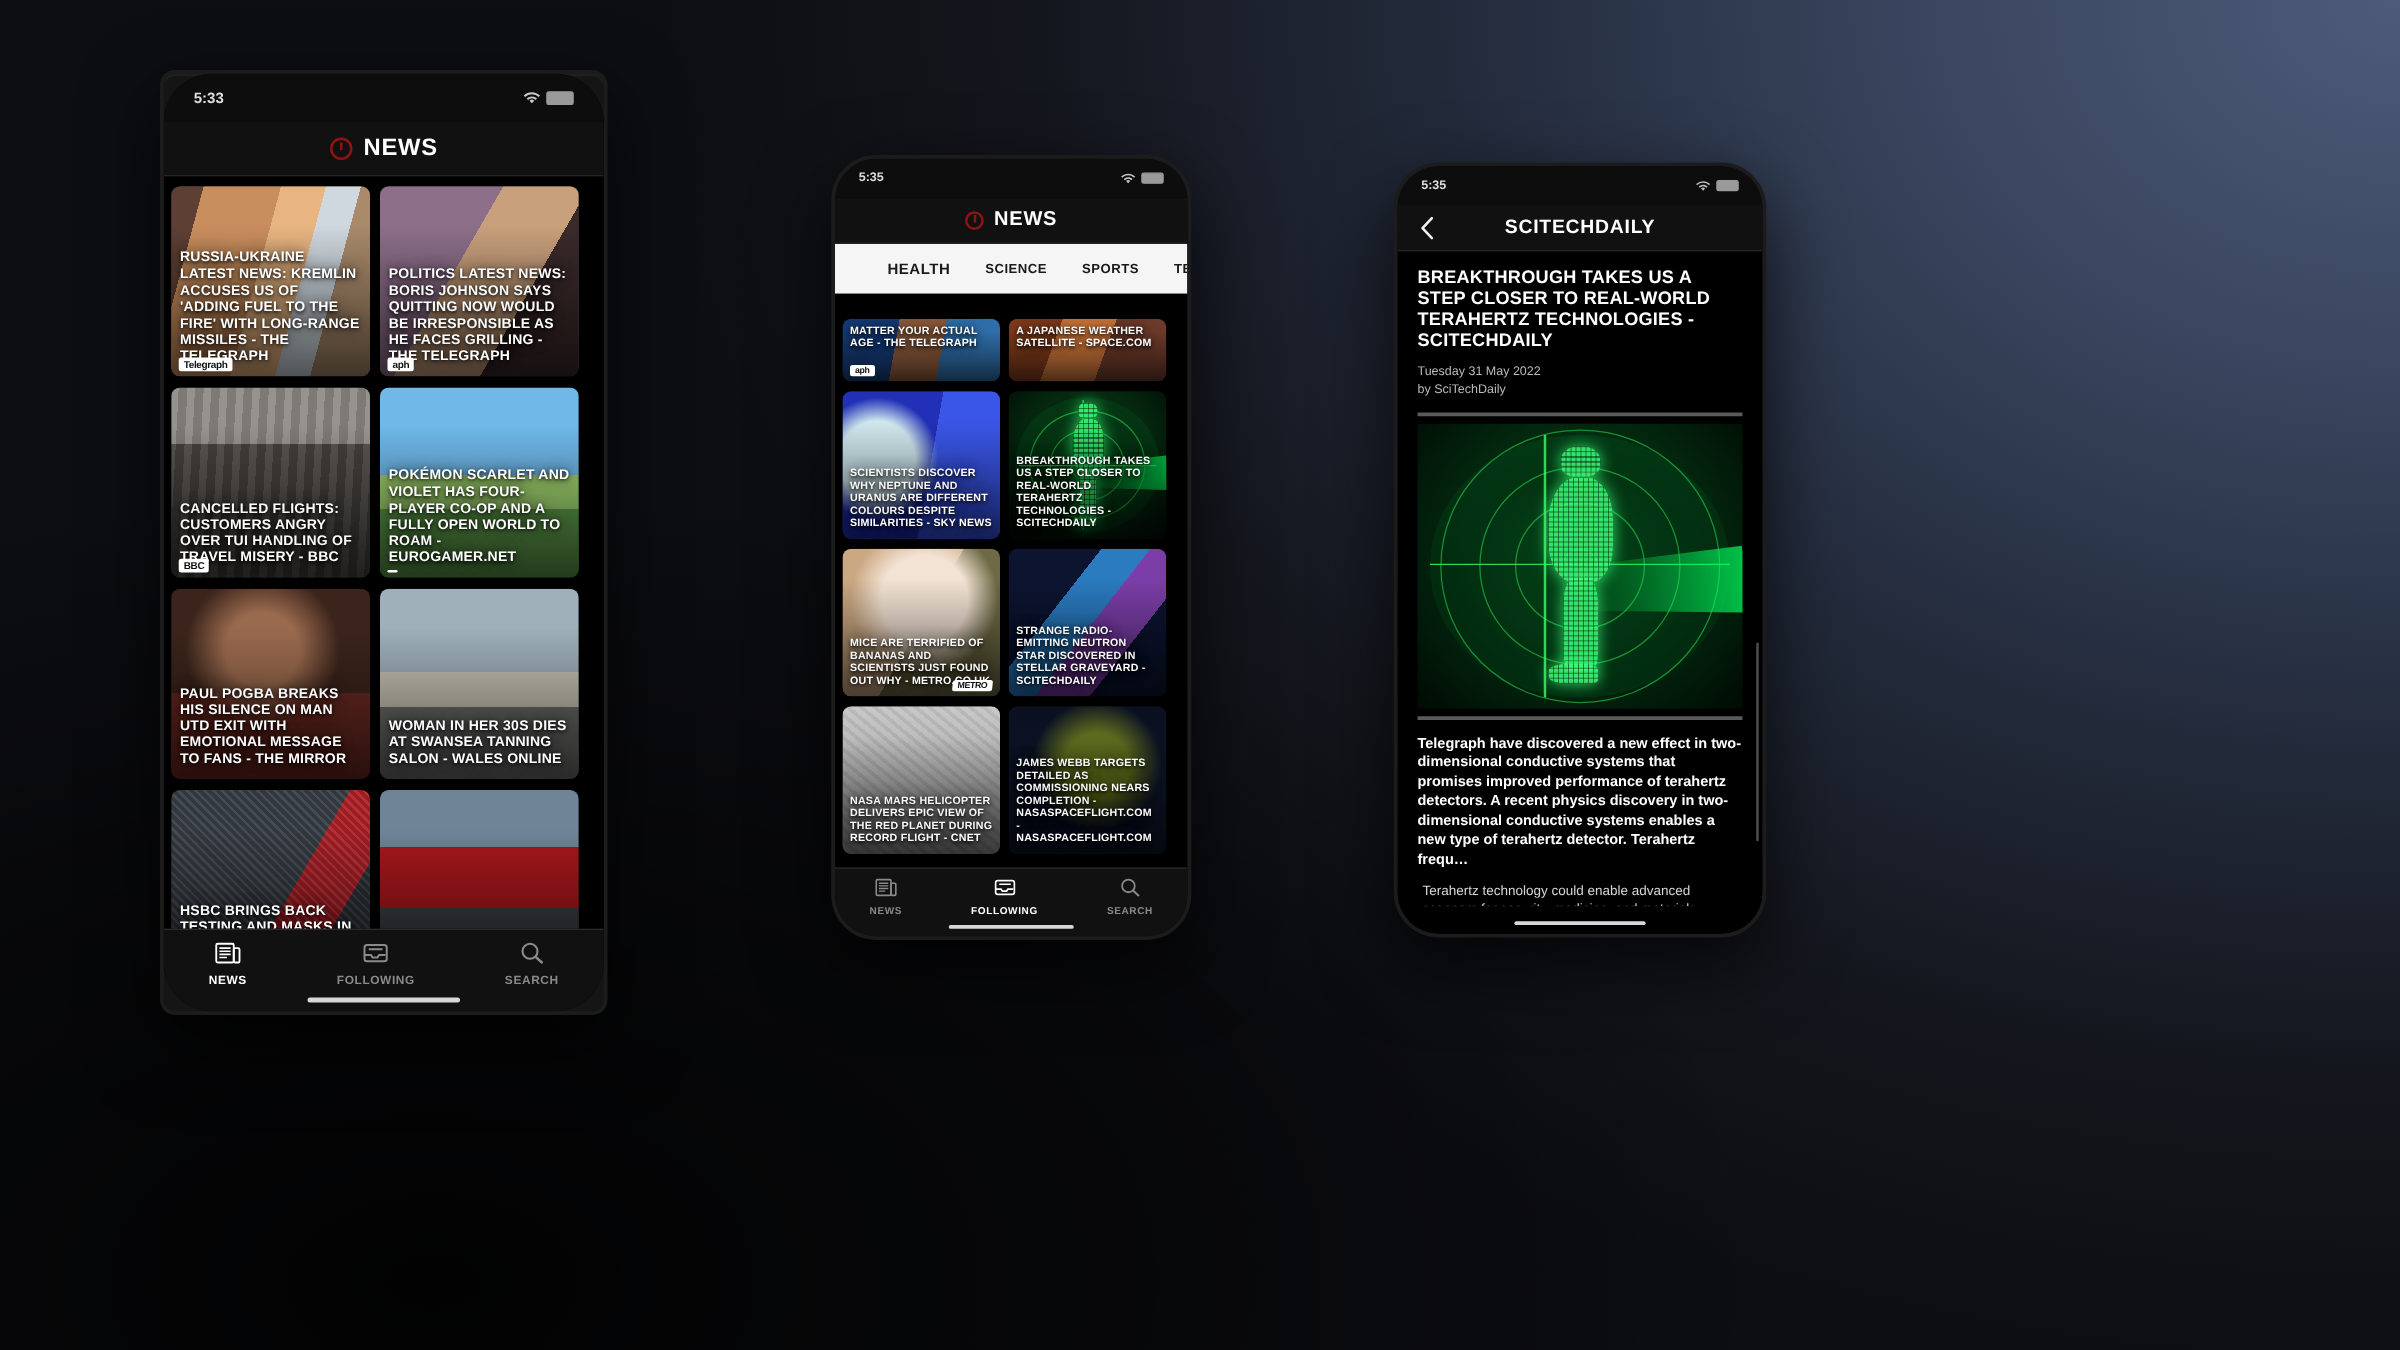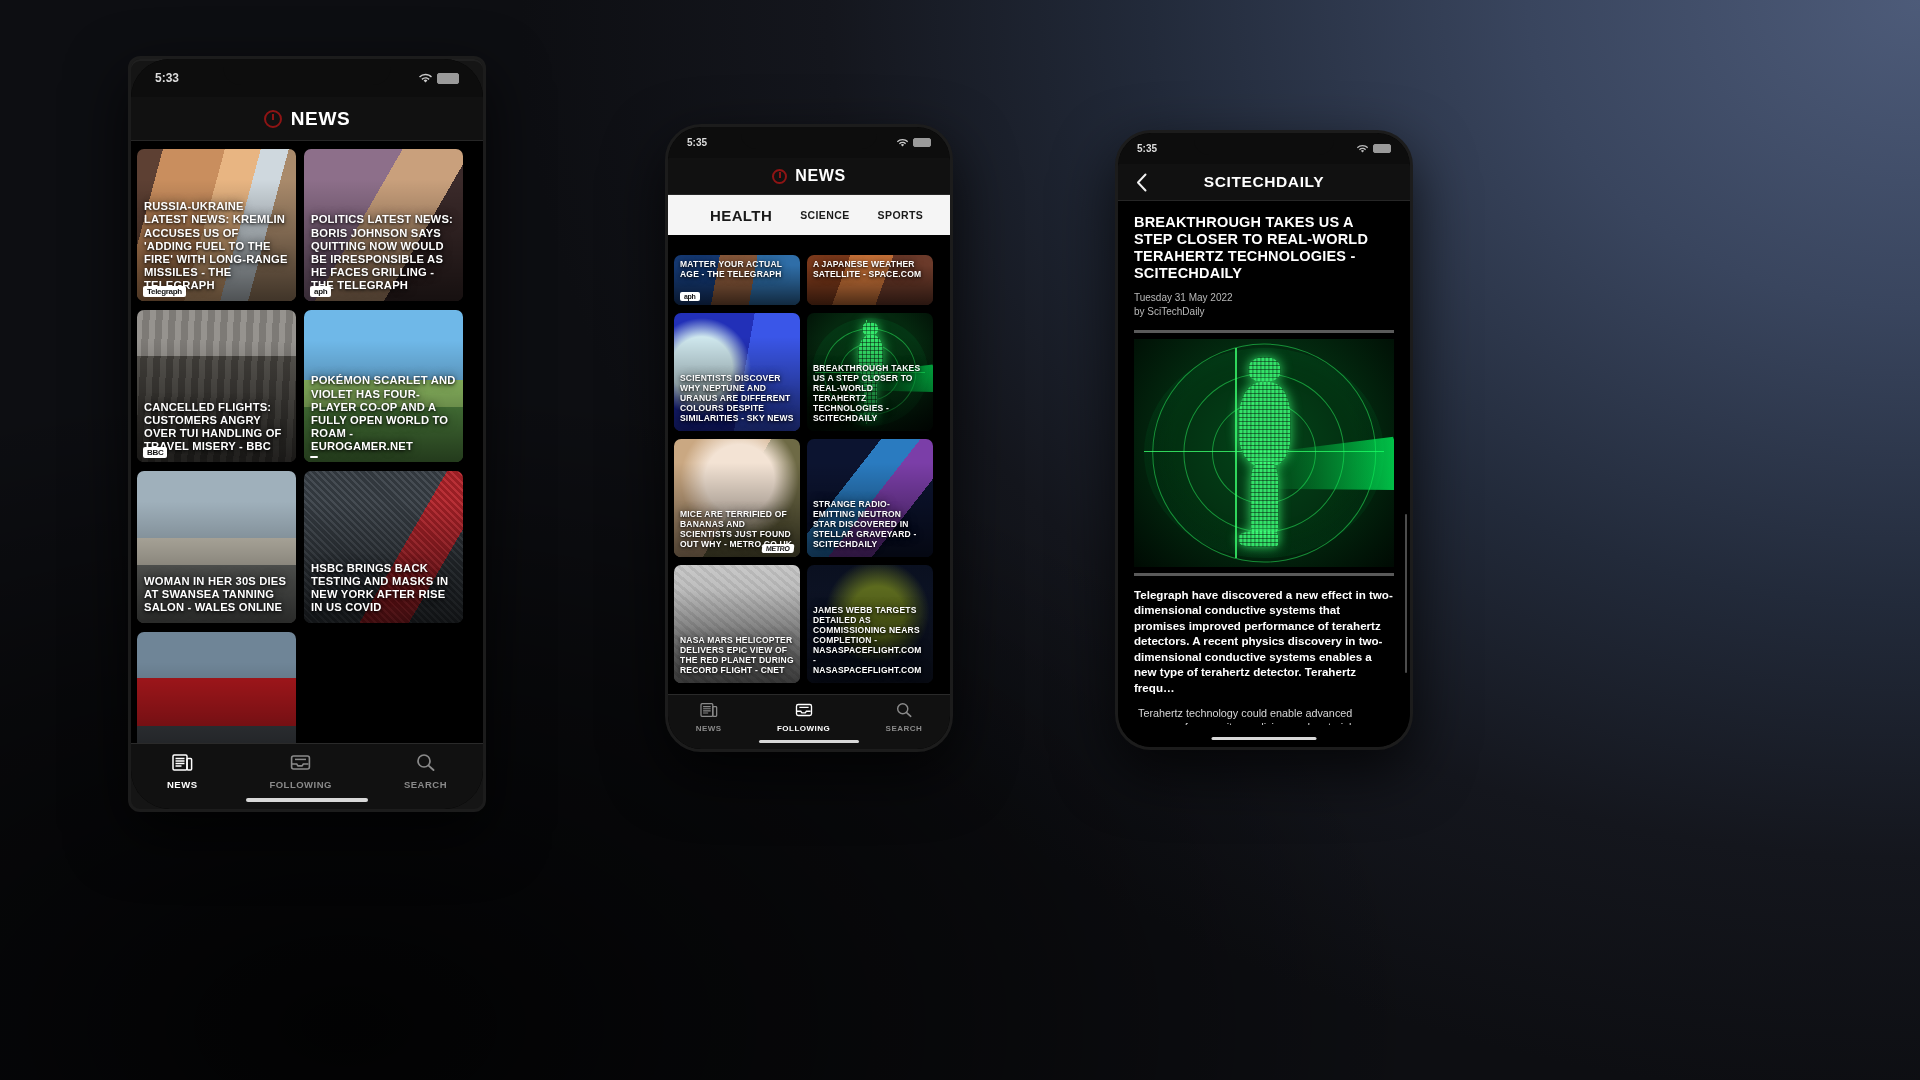--- a/index.html
+++ b/index.html
@@ -255,20 +255,27 @@
         </div>
 
         <div class="card" style="width:159px; height:152px;
              background-image:
                linear-gradient(#6fb8e8 0 46%,#9ed16e 46% 64%,#5d9a4a 64% 100%);">
           <div class="shade"></div>
           <div class="ttl" style="font-size:11.2px; padding:8px 7px 9px;">POKÉMON SCARLET AND VIOLET HAS FOUR-PLAYER CO-OP AND A FULLY OPEN WORLD TO ROAM - EUROGAMER.NET</div>
           <div class="badge left" style="font-size:8px;"></div>
         </div>
 
+        <div class="card" style="width:159px; height:152px;
+             background-image:
+               radial-gradient(circle at 46% 32%, #9a6a4e 0 22%, rgba(0,0,0,0) 46%),
+               linear-gradient(#3b241b 0 55%,#6a2a22 55% 100%);">
+          <div class="shade"></div>
+          <div class="ttl" style="font-size:11.2px; padding:8px 7px 9px;">PAUL POGBA BREAKS HIS SILENCE ON MAN UTD EXIT WITH EMOTIONAL MESSAGE TO FANS - THE MIRROR</div>
+        </div>
 
         <div class="card" style="width:159px; height:152px;
              background-image:
                linear-gradient(#9fb0bb 0 44%,#c7c2b4 44% 62%,#6d6f6c 62% 100%);">
           <div class="shade"></div>
           <div class="ttl" style="font-size:11.2px; padding:8px 7px 9px;">WOMAN IN HER 30S DIES AT SWANSEA TANNING SALON - WALES ONLINE</div>
         </div>
 
         <div class="card" style="width:159px; height:152px;
              background-image:
@@ -333,21 +340,21 @@
     </div>
 
     <div class="navbar" style="height:37px; font-size:16px;">
       <span class="brand">
         <span class="brand-logo" style="width:15px; height:15px; margin-right:8px;"></span>
         <span>NEWS</span>
       </span>
     </div>
 
     <div class="catbar" style="height:40px; padding:0 14px; gap:28px;">
-      <span class="cat" style="font-size:15px;padding-left:28px;">HEALTH</span>
+      <span class="cat" style="font-size:12px;padding-left:28px;">HEALTH</span>
       <span class="cat" style="font-size:10.5px;">SCIENCE</span>
       <span class="cat" style="font-size:10.5px;">SPORTS</span>
       <span class="cat" style="font-size:10.5px;">TECHNOLOGY</span>
     </div>
 
     <div class="feed">
       <div class="grid" style="padding:3px 6px; gap:8px 7px;margin-top:17px;">
 
         <div class="card" style="width:126px; height:50px; align-items:flex-start;
              background-image: linear-gradient(100deg,#163a74 0 34%,#8a5a3c 34% 62%,#2f6ea8 62% 100%);">

